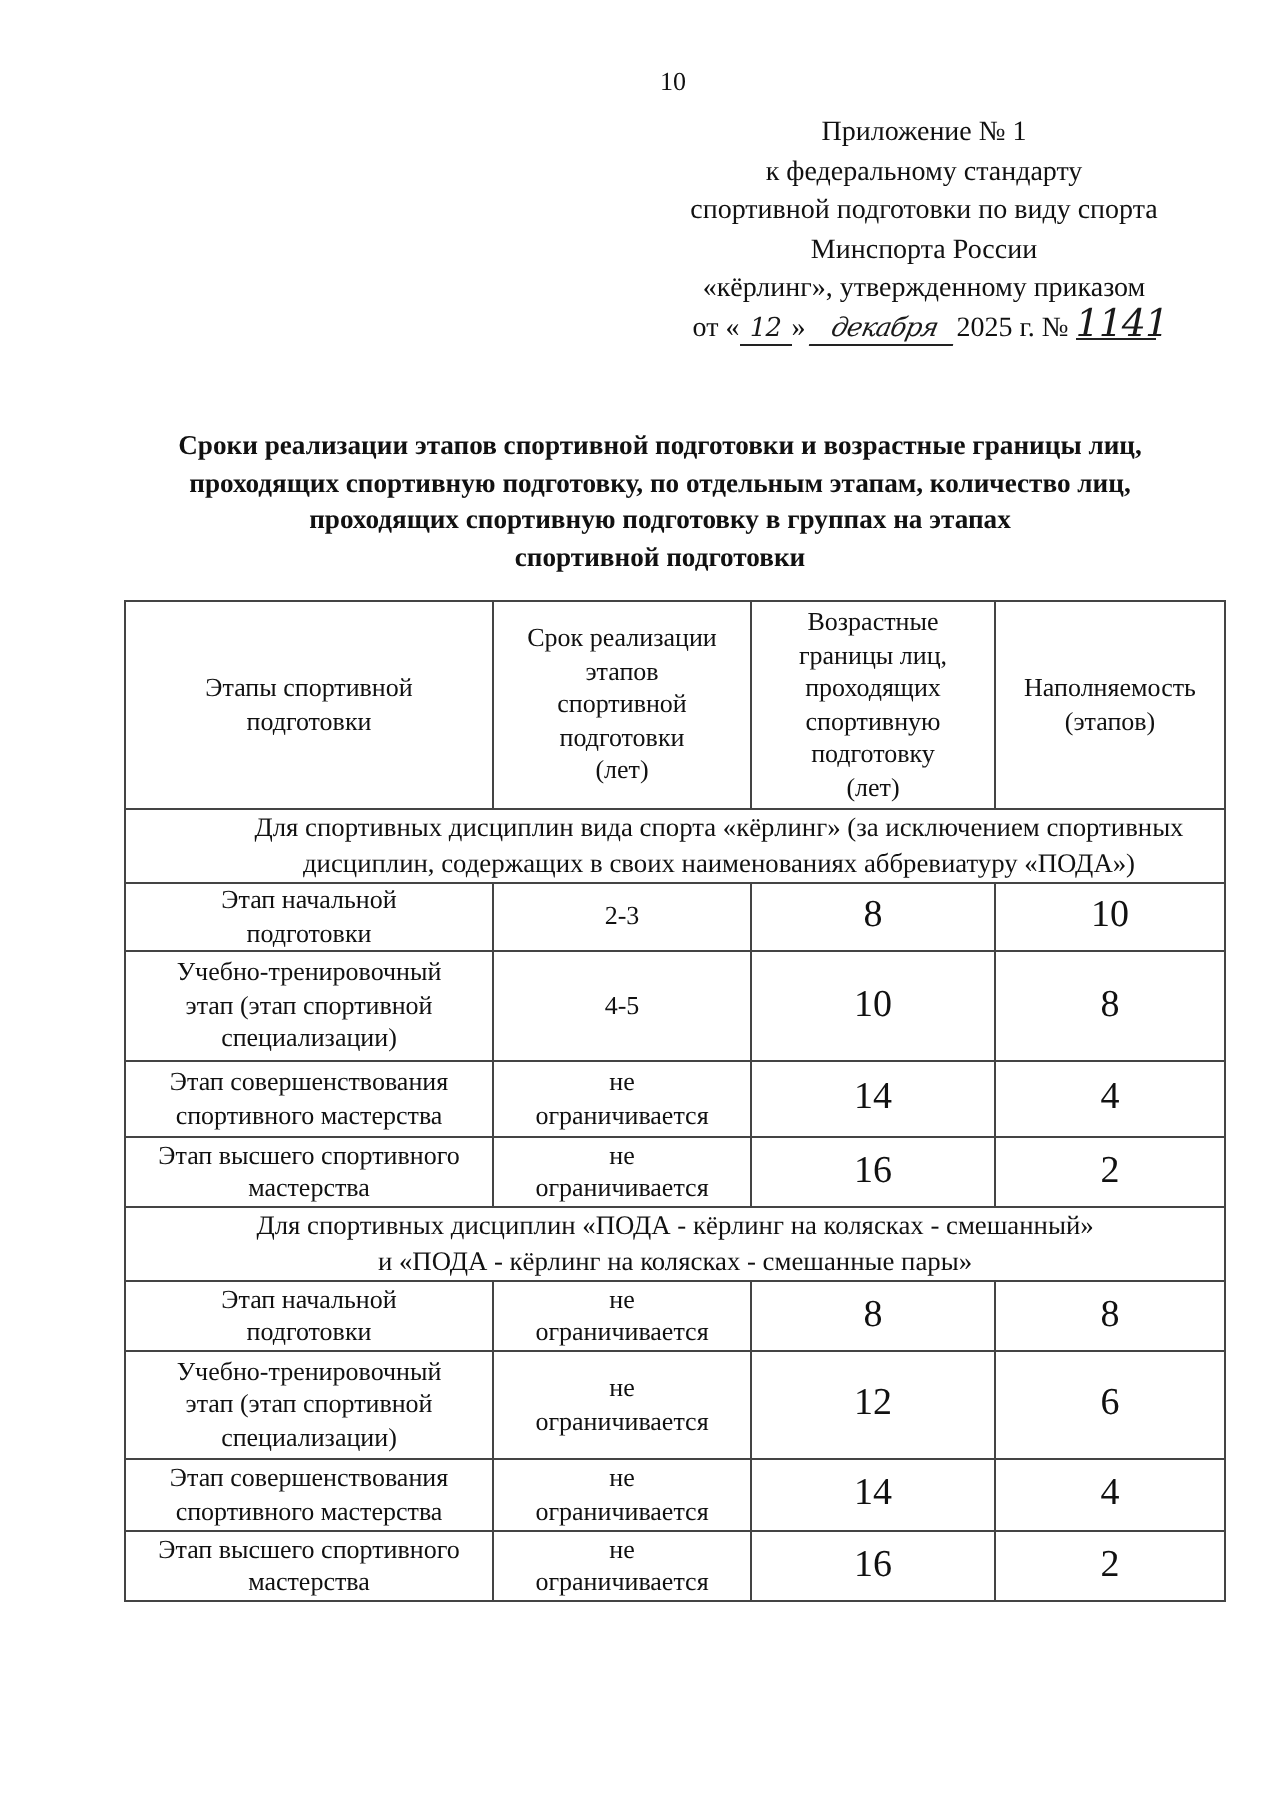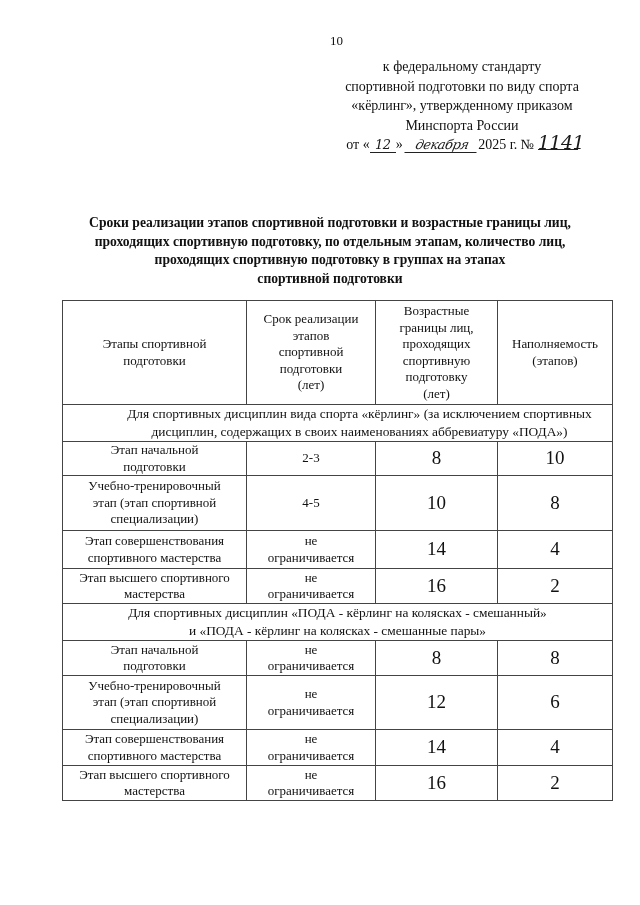--- a/index.html
+++ b/index.html
@@ -50,24 +50,25 @@
     tr.sec td { font-size: 13.4px; line-height: 18px; }
     .cell-line { display: block; white-space: nowrap; }
     .num { font-size: 19px; }
   </style>
 </head>
 <body>
 
 <div class="page-number">10</div>
 
 <div class="appendix">
+  <span class="line">Приложение № 1</span>
   <span class="line">к федеральному стандарту</span>
   <span class="line">спортивной подготовки по виду спорта</span>
+  <span class="line">Минспорта России</span>
   <span class="line">«кёрлинг», утвержденному приказом</span>
-  <span class="line">Минспорта России</span>
   <span class="line order-line">
     <span>от «</span><span class="hand day">12</span><span>»</span>
     <span class="hand month">декабря</span><span>2025 г. №</span>
     <span class="hand num">1141</span>
   </span>
 </div>
 
 <div class="title">
   <span class="line">Сроки реализации этапов спортивной подготовки и возрастные границы лиц,</span>
   <span class="line">проходящих спортивную подготовку, по отдельным этапам, количество лиц,</span>

